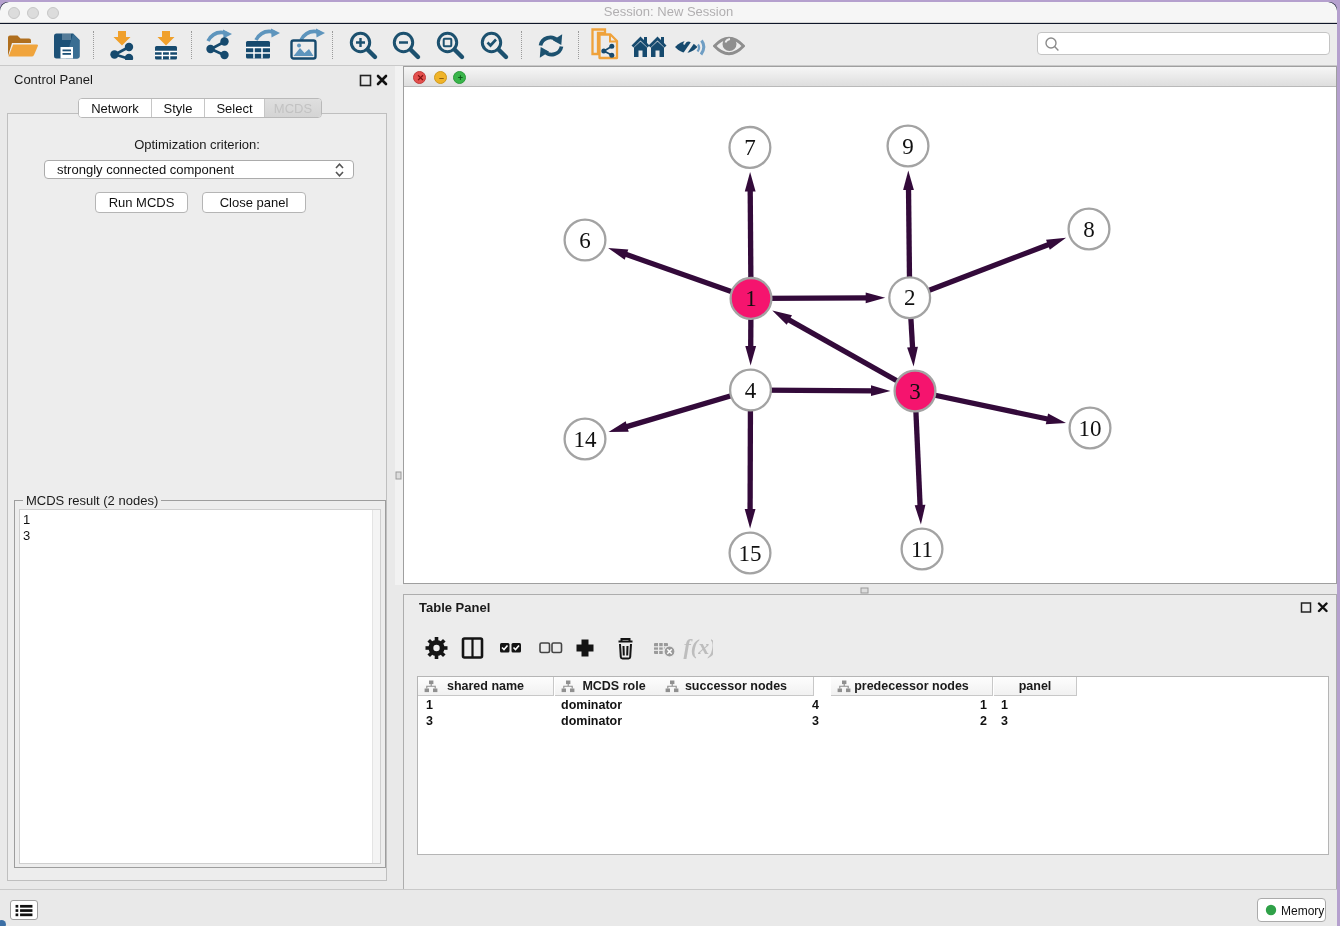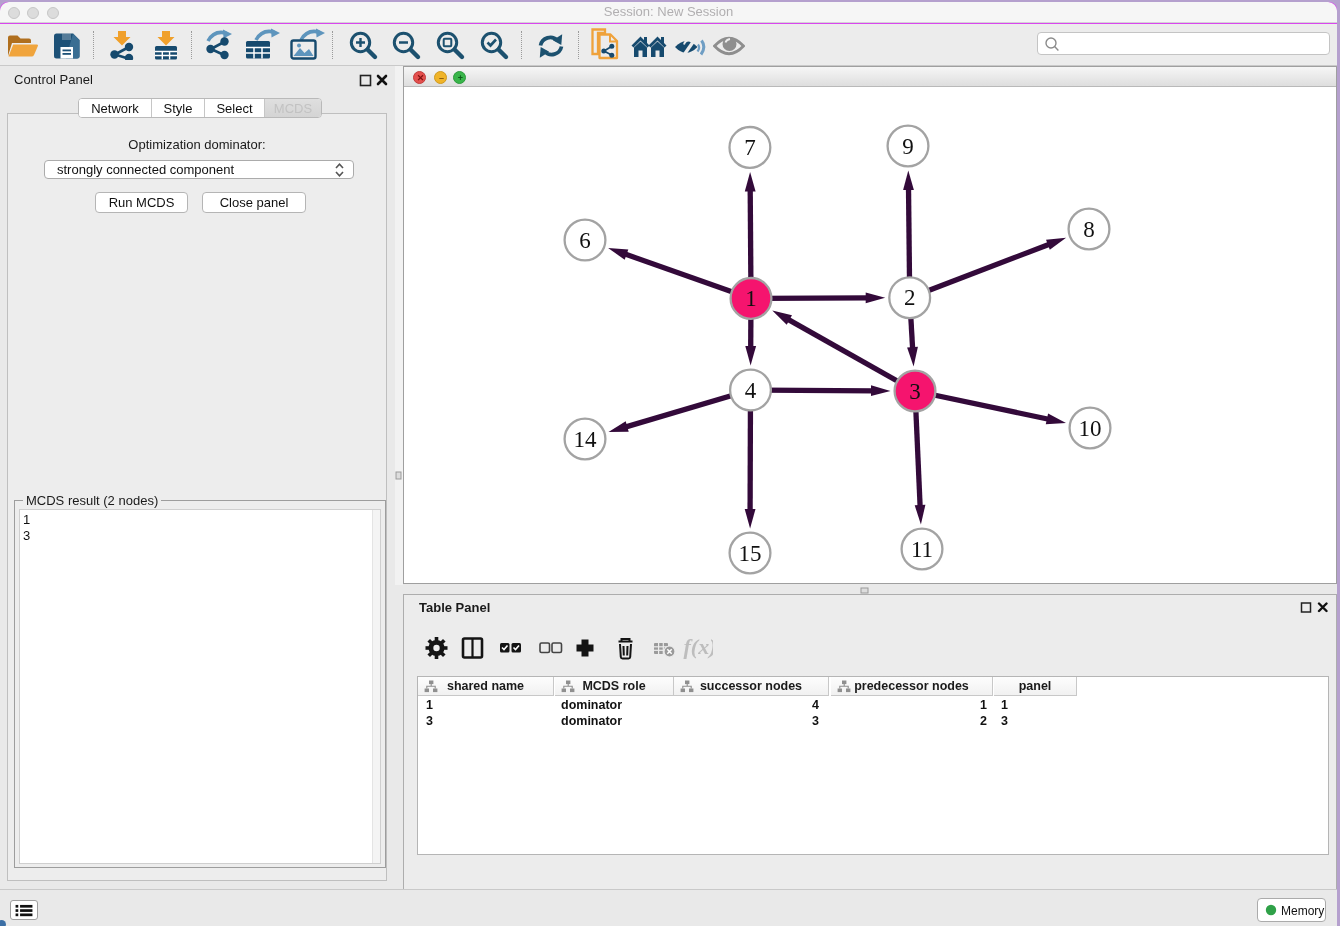--- a/index.html
+++ b/index.html
@@ -1,19 +1,19 @@
 <!DOCTYPE html>
 <html><head>
 <meta charset="utf-8">
 <style>
   * { margin:0; padding:0; box-sizing:border-box; }
   html,body { width:1340px; height:926px; overflow:hidden; }
   body { background:#b5a0ce; font-family:"Liberation Sans",sans-serif; }
   .abs { position:absolute; }
-  #win { position:absolute; left:0; top:2px; width:1337px; height:924px; background:#d946ef;
+  #win { position:absolute; left:0; top:2px; width:1337px; height:924px; background:#0f172a;
          border-radius:8px 8px 0 0; overflow:hidden; }
   #titlebar { position:absolute; left:0; top:0; width:1337px; height:21px; background:#f6f6f6;
               border-bottom:1px solid #d4d4d4; border-radius:9px 9px 0 0;}
   .tl { position:absolute; top:5px; width:12px; height:12px; border-radius:50%;
         background:#dcdcdc; border:1px solid #c6c6c6; }
   #title { position:absolute; top:2px; left:0; width:1337px; text-align:center;
            font-size:13px; color:#b1afb1; }
   #toolbar { position:absolute; left:0; top:22px; width:1337px; height:42px; background:#ececec;
              border-bottom:1px solid #c9c9c9; }
   .sep { position:absolute; top:7px; height:28px; width:0;
@@ -223,21 +223,21 @@
         <rect x="1.5" y="1.5" width="10" height="10" fill="none" stroke="#222" stroke-width="1.6"></rect>
         <path d="M19 2 L27 10 M27 2 L19 10" stroke="#111" stroke-width="2.6" stroke-linecap="round"></path>
       </svg>
     <div id="cpbody"></div>
     <div class="tabset" style="left:78px; top:32px;">
       <div class="tab" style="width:73px">Network</div>
       <div class="tab" style="width:53px">Style</div>
       <div class="tab" style="width:60px">Select</div>
       <div class="tab sel" style="width:56px">MCDS</div>
     </div>
-    <div id="optlabel">Optimization dominator:</div>
+    <div id="optlabel">Optimization criterion:</div>
     <div id="combo">strongly connected component
       <svg width="11" height="14" style="position:absolute;right:8px;top:2px" viewBox="0 0 11 14">
           <path d="M2 5 L5.5 1.2 L9 5" fill="none" stroke="#555" stroke-width="1.6"></path>
           <path d="M2 9 L5.5 12.8 L9 9" fill="none" stroke="#555" stroke-width="1.6"></path>
         </svg>
     </div>
     <div class="btn" style="left:95px; top:126px; width:93px;">Run MCDS</div>
     <div class="btn" style="left:202px; top:126px; width:104px;">Close panel</div>
     <div id="grp">
       <div id="grplegend">MCDS result (2 nodes)</div>
@@ -388,21 +388,21 @@
               <path d="M7.2 4 L7.2 6.2 M2.8 8.6 L2.8 6.2 L11.2 6.2 L11.2 8.6" fill="none" stroke="#8f8f8f" stroke-width="1.1"></path>
             </svg>shared name</div>
 <div class="thdr" style="left:137px; width:119px;"><svg class="treeic" style="position:absolute;left:6px;top:3px" width="14" height="13" viewBox="0 0 14 13">
               <g fill="#8f8f8f">
                 <rect x="5" y="0.5" width="4.4" height="3.6"></rect>
                 <rect x="0.6" y="8.5" width="4.4" height="3.6"></rect>
                 <rect x="9" y="8.5" width="4.4" height="3.6"></rect>
               </g>
               <path d="M7.2 4 L7.2 6.2 M2.8 8.6 L2.8 6.2 L11.2 6.2 L11.2 8.6" fill="none" stroke="#8f8f8f" stroke-width="1.1"></path>
             </svg>MCDS role</div>
-<div class="thdr" style="left:256px; width:155px;"><svg class="treeic" style="position:absolute;left:6px;top:3px" width="14" height="13" viewBox="0 0 14 13">
+<div class="thdr" style="left:241px; width:155px;"><svg class="treeic" style="position:absolute;left:6px;top:3px" width="14" height="13" viewBox="0 0 14 13">
               <g fill="#8f8f8f">
                 <rect x="5" y="0.5" width="4.4" height="3.6"></rect>
                 <rect x="0.6" y="8.5" width="4.4" height="3.6"></rect>
                 <rect x="9" y="8.5" width="4.4" height="3.6"></rect>
               </g>
               <path d="M7.2 4 L7.2 6.2 M2.8 8.6 L2.8 6.2 L11.2 6.2 L11.2 8.6" fill="none" stroke="#8f8f8f" stroke-width="1.1"></path>
             </svg>successor nodes</div>
 <div class="thdr" style="left:413px; width:162px;"><svg class="treeic" style="position:absolute;left:6px;top:3px" width="14" height="13" viewBox="0 0 14 13">
               <g fill="#8f8f8f">
                 <rect x="5" y="0.5" width="4.4" height="3.6"></rect>

